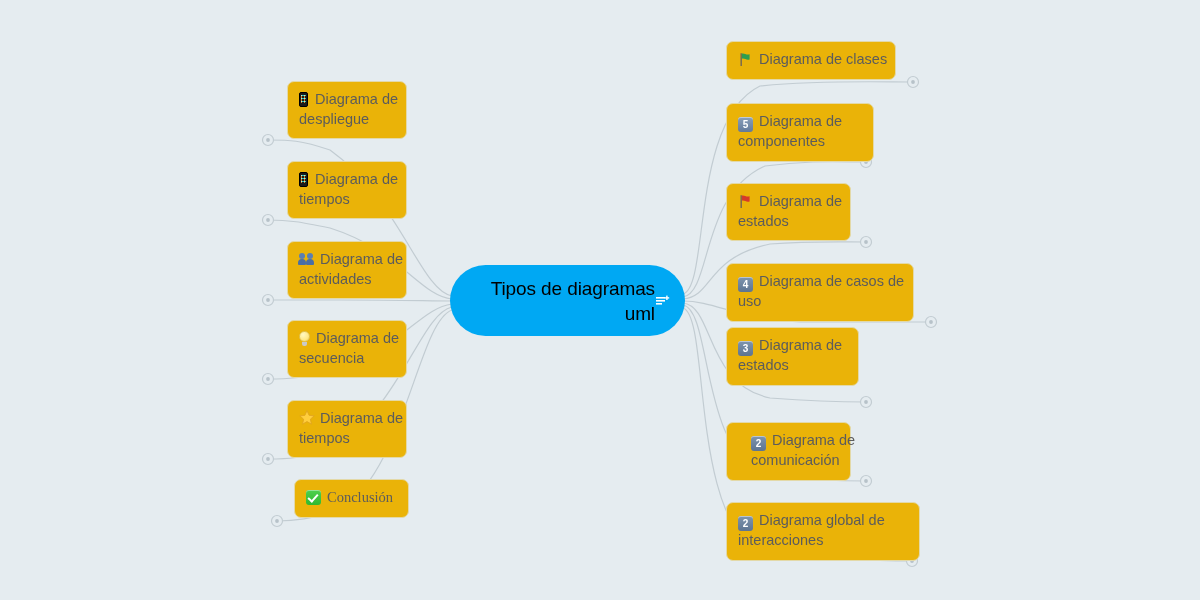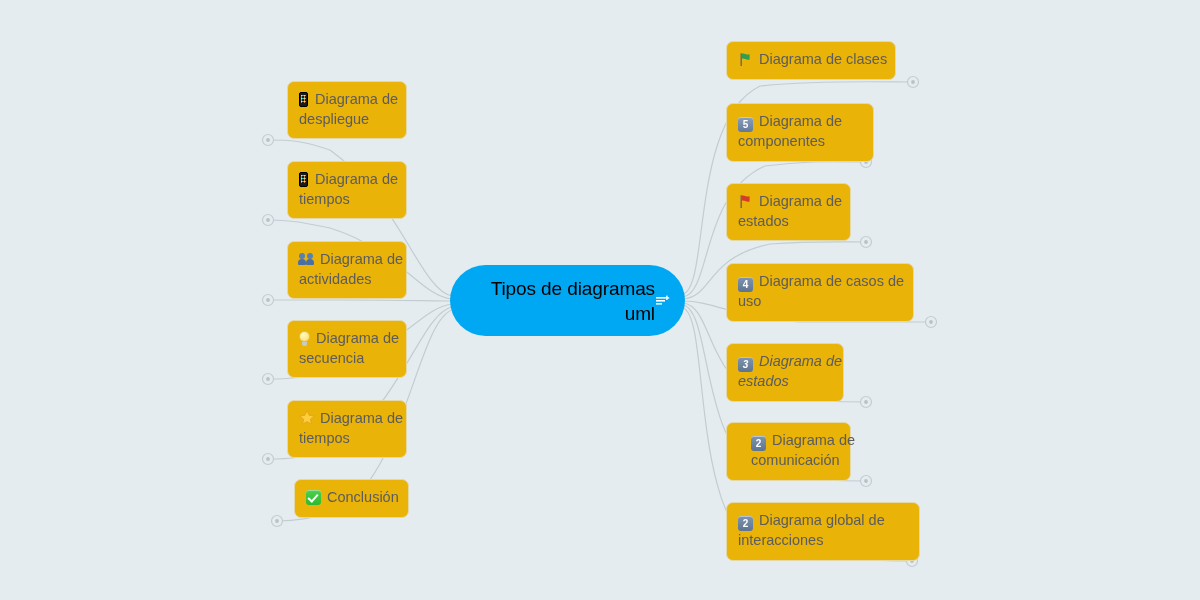--- a/index.html
+++ b/index.html
@@ -311,21 +311,21 @@
     <span class="tline">
       <span class="ico-star">
         <svg width="16" height="15" viewBox="0 0 16 15">
           <polygon points="8,0.6 10.1,5.3 15.2,5.8 11.4,9.2 12.5,14.2 8,11.6 3.5,14.2 4.6,9.2 0.8,5.8 5.9,5.3" fill="#ffce3d" stroke="#e0a51f" stroke-width="0.9"></polygon>
         </svg>
       </span><span>Diagrama de</span>
     </span>
     <span class="tline">tiempos</span>
   </div>
 
-  <div class="topic" style="left:294px; top:479px; width:115px;">
+  <div class="topic" style="left:294px; top:479px; width:115px;font-family:Liberation Serif, serif;">
     <span class="tline">
       <span class="ico-check"></span><span>Conclusión</span>
     </span>
   </div>
 
   <div class="topic" style="left:726px; top:41px; width:170px;">
     <span class="tline">
       <span class="ico-flag">
         <svg width="15" height="15" viewBox="0 0 15 15">
           <path d="M3.2,1.2 L3.2,14" stroke="#7a6b4f" stroke-width="1.5" fill="none"></path>
@@ -354,21 +354,21 @@
     <span class="tline">estados</span>
   </div>
 
   <div class="topic" style="left:726px; top:263px; width:188px;">
     <span class="tline">
       <span class="kc">4</span><span>Diagrama de casos de</span>
     </span>
     <span class="tline">uso</span>
   </div>
 
-  <div class="topic" style="left:726px; top:343px; width:118px;font-style:italic;">
+  <div class="topic" style="left:726px; top:327px; width:133px;">
     <span class="tline">
       <span class="kc">3</span><span>Diagrama de</span>
     </span>
     <span class="tline">estados</span>
   </div>
 
   <div class="topic" style="left:726px; top:422px; width:125px;padding-left:24px;">
     <span class="tline">
       <span class="kc">2</span><span>Diagrama de</span>
     </span>

